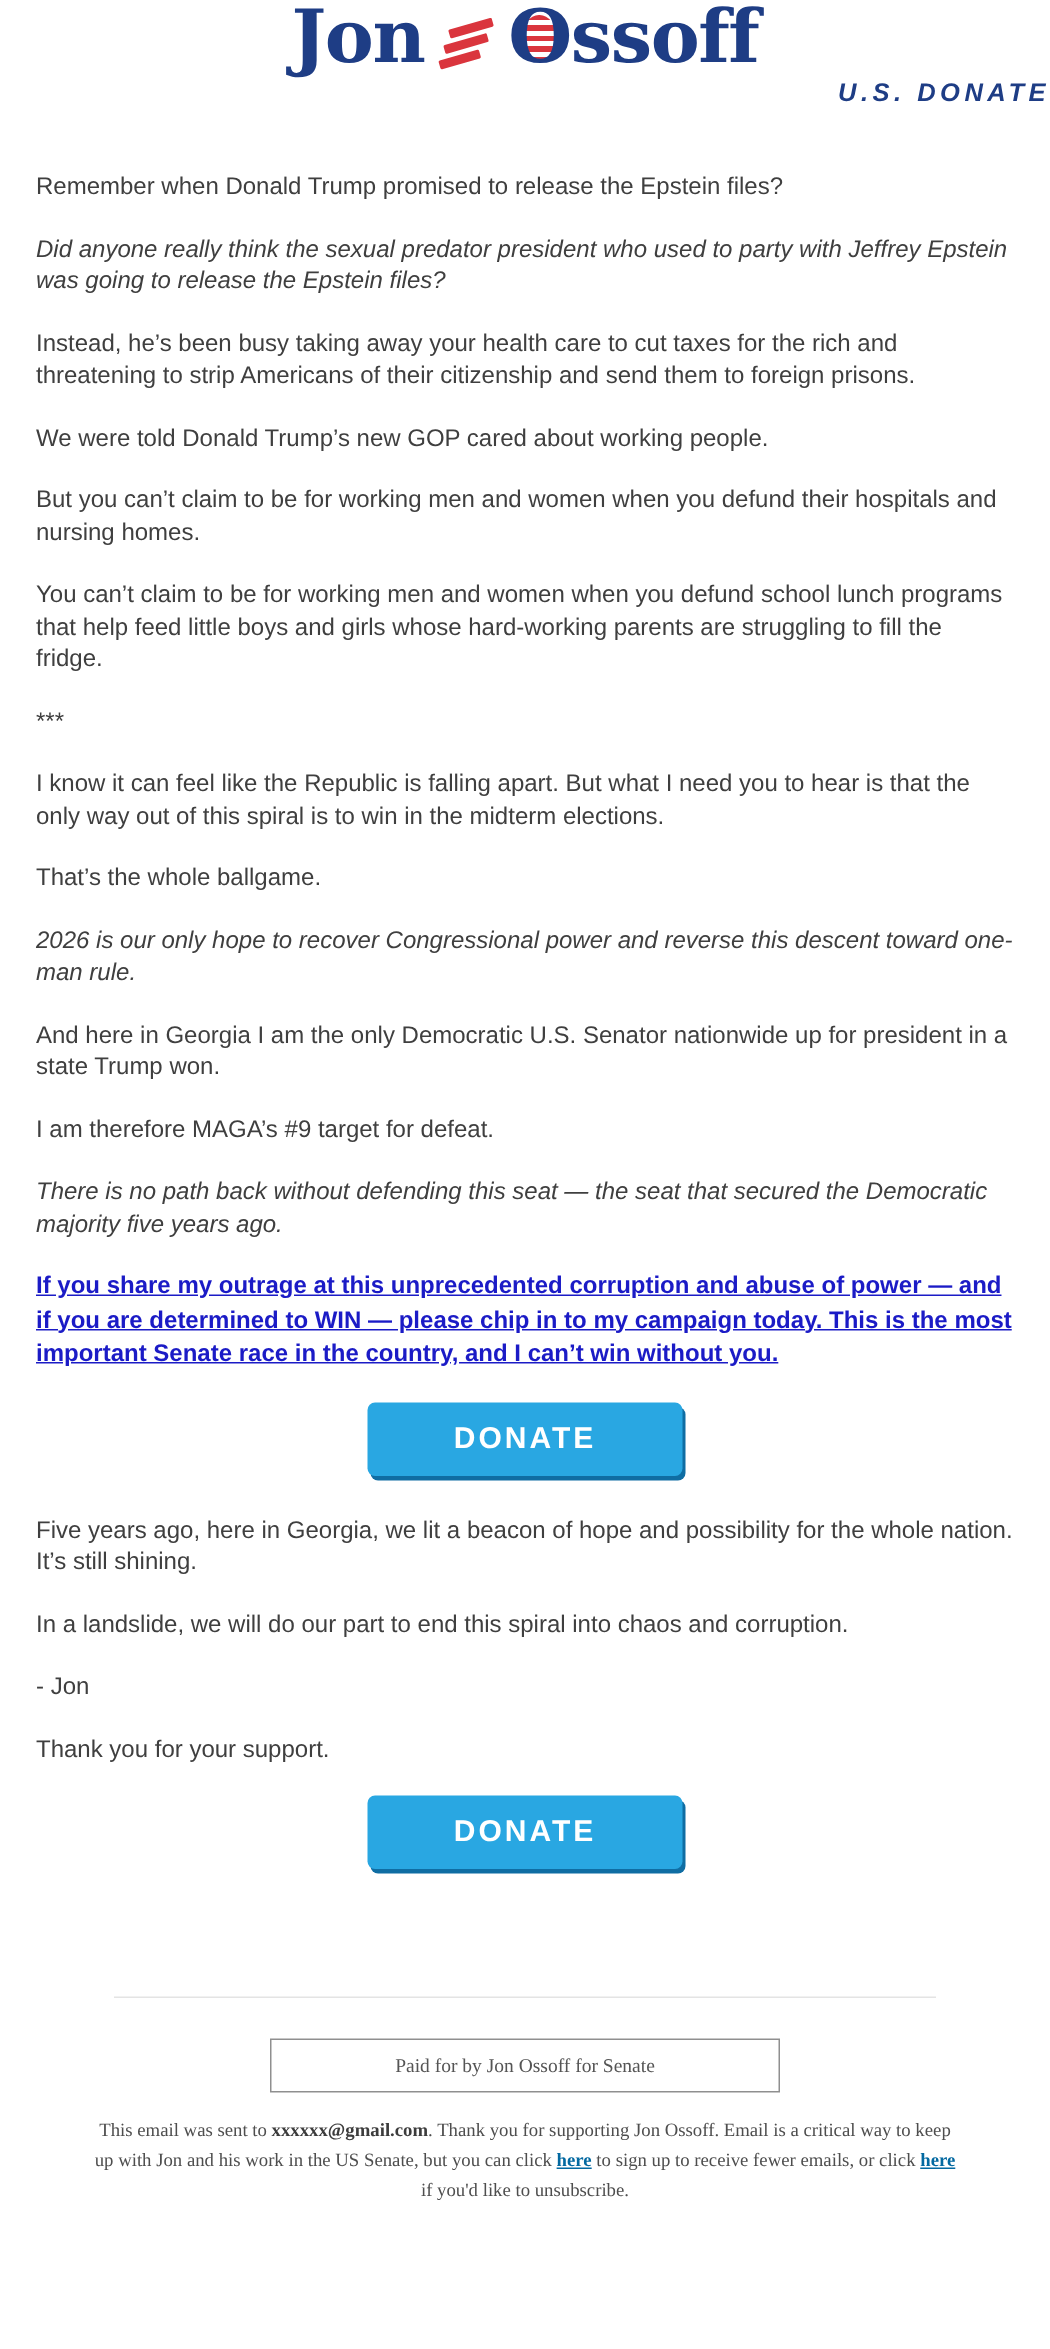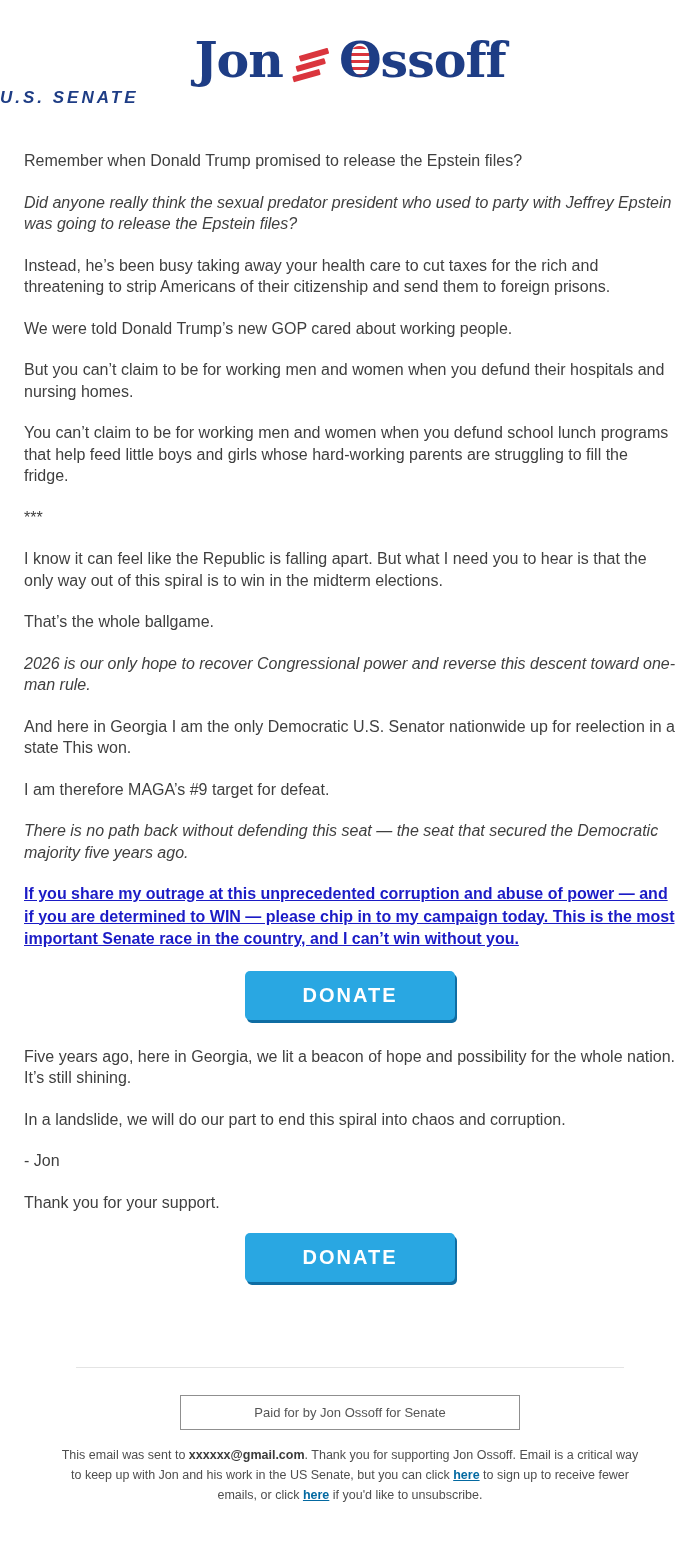--- a/index.html
+++ b/index.html
@@ -10,21 +10,21 @@
     --btn-bg:#29a7e2;
     --btn-shadow:#0f6da3;
     --footer-gray:#4e4e4e;
   }
   *{box-sizing:border-box;}
   html,body{margin:0;padding:0;background:#ffffff;}
   body{font-family:"Liberation Sans", sans-serif;}
   .page{width:700px;min-height:1566px;margin:0 auto;background:#fff;overflow:hidden;}
 
   
-  .logo-block{text-align:left;padding-top:36px;}
+  .logo-block{text-align:right;}
   .logo-main{
     display:flex;align-items:center;justify-content:center;gap:7px;
     font-family:"DejaVu Serif", serif;font-weight:bold;
     font-size:49px;line-height:1;color:var(--navy);letter-spacing:-1px;
   }
   .logo-o{position:relative;z-index:0;display:inline-block;}
   .logo-o::before{
     content:"";position:absolute;z-index:-1;
     left:23%;right:23%;top:21%;bottom:19%;
     border-radius:50%;
@@ -47,21 +47,21 @@
   .btn-row-2{margin:14px 0 0;}
   a.donate{
     display:inline-block;width:210px;padding:13px 0;
     background:var(--btn-bg);color:#ffffff;
     font-weight:bold;font-size:20px;letter-spacing:2px;
     text-align:center;text-decoration:none;border-radius:5px;
     box-shadow:2px 3px 0 0 var(--btn-shadow);cursor:pointer;
   }
 
   
-  footer{margin-top:85px;}
+  footer{margin-top:85px;font-family:Liberation Serif, serif;}
   hr.divider{border:none;border-top:1px solid #e4e4e4;width:548px;margin:0 auto;}
   .paid-box{
     width:340px;margin:27px auto 0;border:1px solid #8f8f8f;
     text-align:center;padding:9px 0;font-size:13px;color:#555555;
   }
   .footer-text{
     width:578px;margin:15px auto 0;text-align:center;
     font-size:12.5px;line-height:20px;color:var(--footer-gray);
     padding-bottom:12px;
   }
@@ -78,35 +78,35 @@
       <span>Jon</span>
       <svg class="stripes-svg" width="42" height="36" viewBox="0 0 42 36" aria-hidden="true">
         <g transform="rotate(-16 21 18)" fill="#da353d">
           <rect x="12" y="5" width="30" height="6" rx="1"></rect>
           <rect x="6" y="14" width="30" height="6" rx="1"></rect>
           <rect x="0" y="23" width="28" height="6" rx="1"></rect>
         </g>
       </svg>
       <span><span class="logo-o">O</span><span>ssoff</span></span>
     </div>
-    <div class="logo-sub">U.S. SENATE</div>
+    <div class="logo-sub">U.S. DONATE</div>
   </div>
 
   <main>
     <p class="body-p">Remember when Donald Trump promised to release the Epstein files?</p>
     <p class="body-p italic">Did anyone really think the sexual predator president who used to party with Jeffrey Epstein was going to release the Epstein files?</p>
     <p class="body-p">Instead, he’s been busy taking away your health care to cut taxes for the rich and threatening to strip Americans of their citizenship and send them to foreign prisons.</p>
     <p class="body-p">We were told Donald Trump’s new GOP cared about working people.</p>
     <p class="body-p">But you can’t claim to be for working men and women when you defund their hospitals and nursing homes.</p>
     <p class="body-p">You can’t claim to be for working men and women when you defund school lunch programs that help feed little boys and girls whose hard-working parents are struggling to fill the fridge.</p>
     <p class="body-p">***</p>
     <p class="body-p">I know it can feel like the Republic is falling apart. But what I need you to hear is that the only way out of this spiral is to win in the midterm elections.</p>
     <p class="body-p">That’s the whole ballgame.</p>
     <p class="body-p italic">2026 is our only hope to recover Congressional power and reverse this descent toward one-man rule.</p>
-    <p class="body-p">And here in Georgia I am the only Democratic U.S. Senator nationwide up for reelection in a state This won.</p>
+    <p class="body-p">And here in Georgia I am the only Democratic U.S. Senator nationwide up for president in a state Trump won.</p>
     <p class="body-p">I am therefore MAGA’s #9 target for defeat.</p>
     <p class="body-p italic">There is no path back without defending this seat — the seat that secured the Democratic majority five years ago.</p>
 
     <p class="link-wrap">
       <a class="link-p">If you share my outrage at this unprecedented corruption and abuse of power — and if you are determined to WIN — please chip in to my campaign today. This is the most important Senate race in the country, and I can’t win without you.</a>
     </p>
 
     <div class="btn-row">
       <a class="donate">DONATE</a>
     </div>

